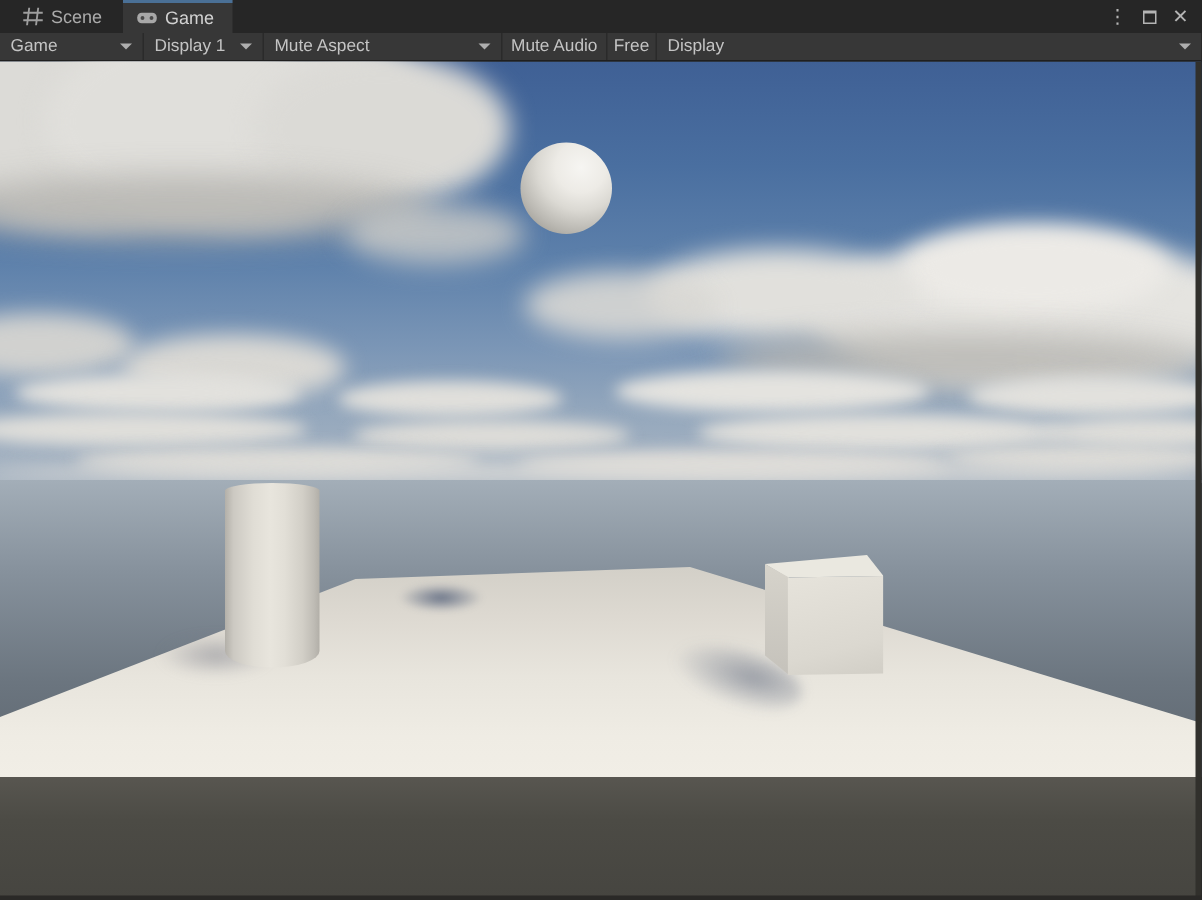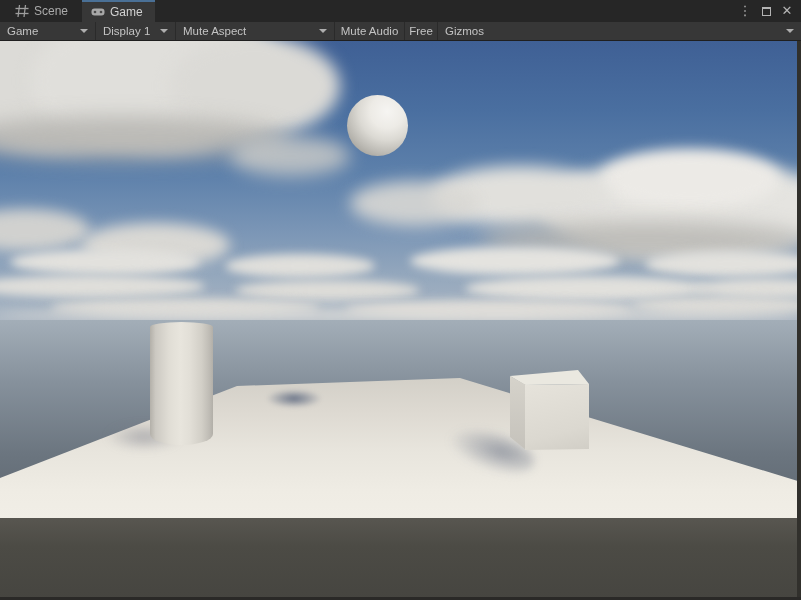--- a/index.html
+++ b/index.html
@@ -117,21 +117,21 @@
       <span>Mute Aspect</span>
       <i class="arr"></i>
     </div>
     <div class="tbi center" style="width:70px">
       <span>Mute Audio</span>
     </div>
     <div class="tbi center" style="width:33px">
       <span>Free</span>
     </div>
     <div class="tbi dd" style="flex:1; border-right:none">
-      <span>Gizmos</span>
+      <span>Display</span>
       <i class="arr"></i>
     </div>
   </div>
 
   <div class="viewport">
     <div class="sky"></div>
 
     <div class="cloud" style="left:-90px;top:-40px;width:300px;height:150px;background:#dcdbd7;filter:blur(8px)"></div>
     <div class="cloud" style="left:30px;top:-30px;width:260px;height:140px;background:#e0dfdb;filter:blur(8px)"></div>
     <div class="cloud" style="left:170px;top:-5px;width:170px;height:100px;background:#dbdad6;filter:blur(8px)"></div>

